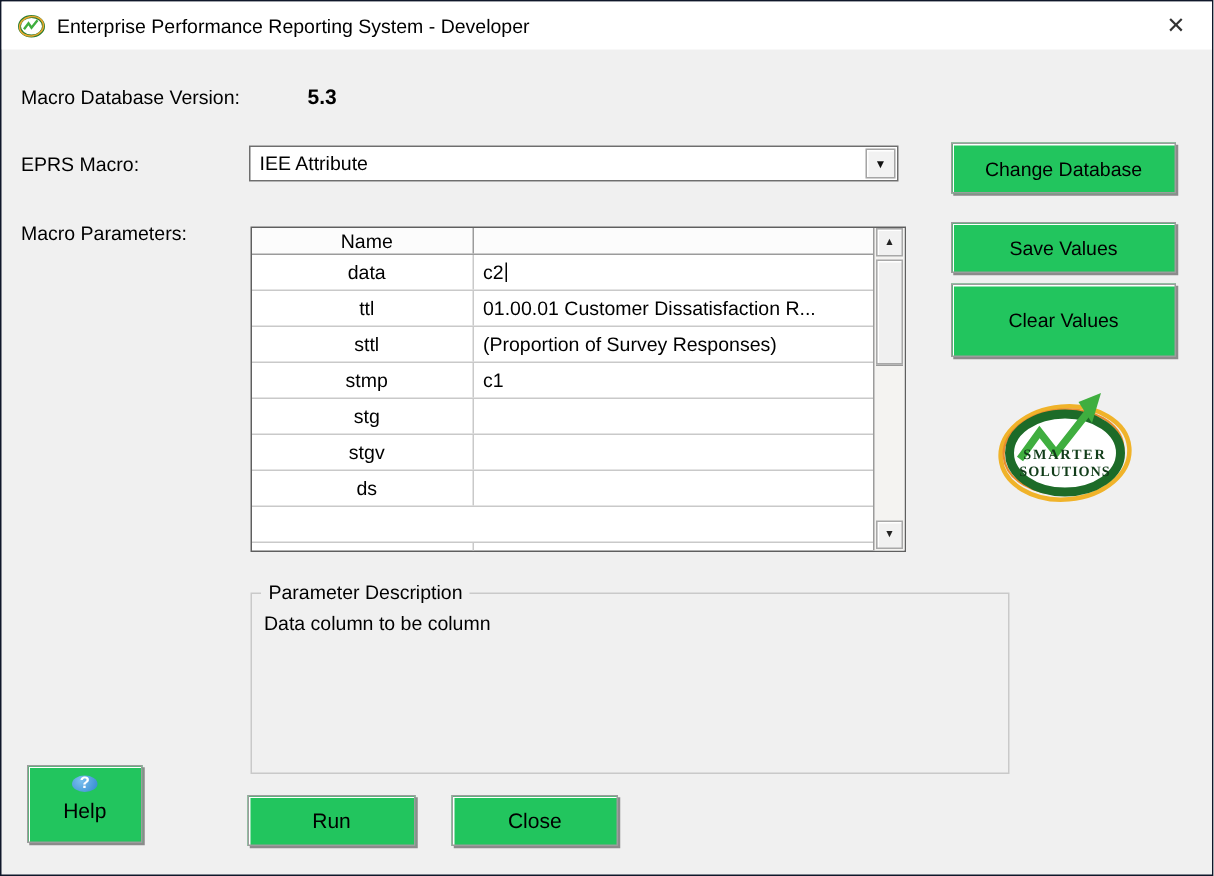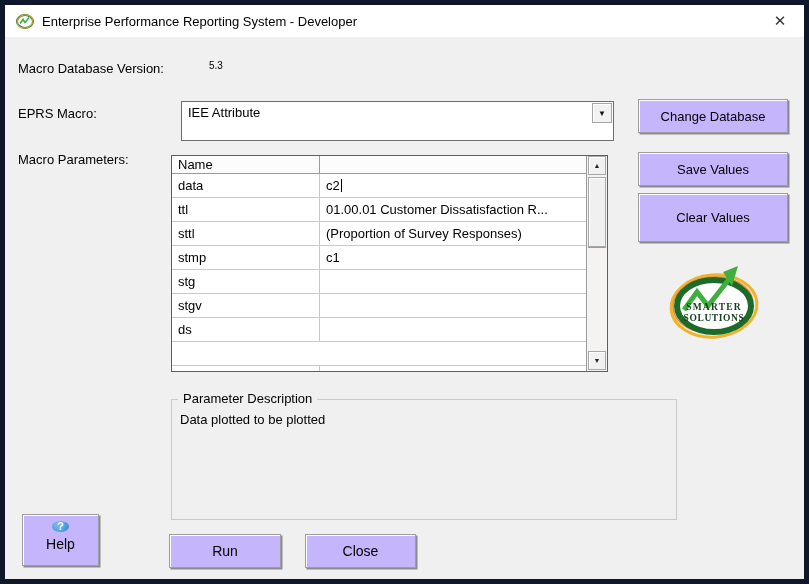--- a/index.html
+++ b/index.html
@@ -1,48 +1,48 @@
 <!DOCTYPE html>
 <html><head>
 <meta charset="utf-8">
 <style>
   * { box-sizing: border-box; }
   html,body { margin:0; padding:0; background:#c8c8c8; }
   body { font-family:"Liberation Sans", sans-serif; font-size:13px; color:#000; }
 
   .window {
     position:relative; width:809px; height:584px;
-    background:#f0f0f0; border:5px solid #0f172a; overflow:hidden;
+    background:#f0f0f0; border:1px solid #0f172a; overflow:hidden;
   }
 
   
   .titlebar {
     position:absolute; top:0; left:0; width:100%; height:32px;
     background:#ffffff; display:flex; align-items:center;
   }
   .title-icon { margin-left:11px; width:18px; height:18px; flex:0 0 auto; }
   .title-text { margin-left:8px; font-size:13px; white-space:nowrap; }
   .close-btn {
     position:absolute; top:3px; right:8px; width:32px; height:26px;
     display:flex; align-items:center; justify-content:center;
     font-size:15px; color:#333; cursor:default; background:transparent;
     font-weight:300;
   }
 
   
   .lbl { position:absolute; font-size:13px; }
   .lbl-dbver   { left:13px; top:56px; }
-  .val-dbver   { left:204px; top:55px; font-weight:normal; font-size:10px; }
+  .val-dbver   { left:204px; top:55px; font-weight:bold; font-size:14px; }
   .lbl-macro   { left:13px; top:101px; }
   .lbl-params  { left:13px; top:147px; }
 
   
   .btn3d {
     position:absolute;
-    background:#c4b5fd;
+    background:#22c55e;
     border:1px solid #9d9d9d;
     box-shadow: inset 1px 1px 0 #ffffff, 1.5px 1.5px 0 #8b8b8b;
     display:flex; align-items:center; justify-content:center;
     font-size:13px; cursor:default; padding:16px;
     font-family:"Liberation Sans", sans-serif;
   }
   .btn-change { left:633px; top:94px;  width:150px; height:33px; }
   .btn-save   { left:633px; top:147px; width:150px; height:32px; }
   .btn-clear  { left:633px; top:188px; width:150px; height:49px; }
   .btn-run    { left:164px; top:529px; width:112px; height:30px; font-size:14px; }
@@ -52,21 +52,21 @@
   .help-circle {
     width:17px; height:17px; border-radius:50%;
     background: radial-gradient(circle at 35% 30%, #7cc0ef, #2f86cf);
     color:#fff; font-size:11px; font-weight:bold;
     display:flex; align-items:center; justify-content:center; line-height:1;
   }
   .help-text { margin-top:4px; font-size:14px; }
 
   
   .combo {
-    position:absolute; left:176px; top:96px; width:433px; height:40px;
+    position:absolute; left:165px; top:96px; width:433px; height:24px;
     background:#fff; border:1px solid #6e6e6e;
   }
   .combo-value { position:absolute; left:6px; top:3px; font-size:13px; white-space:nowrap; }
   .combo-btn {
     position:absolute; right:1px; top:1px; width:20px; height:20px;
     background:#f2f2f2; border:1px solid #a5a5a5;
     box-shadow: inset 1px 1px 0 #fff;
     display:flex; align-items:center; justify-content:center;
     font-size:8px; color:#111;
   }
@@ -75,21 +75,21 @@
   .param-table {
     position:absolute; left:166px; top:150px; width:437px; height:217px;
     background:#fff; border:1px solid #5f5f5f;
   }
   .table-inner { position:absolute; left:0; top:0; right:21px; bottom:0; overflow:hidden; }
   .t-header {
     display:flex; height:18px; line-height:17px;
     background:#fcfcfc; border-bottom:1px solid #9b9b9b; font-size:13px;
   }
   .t-row { display:flex; height:24px; line-height:23px; border-bottom:1px solid #c9c9c9; font-size:13px; }
-  .c-name  { width:148px; padding-left:6px; border-right:1px solid #c9c9c9; overflow:hidden; white-space:nowrap; }
+  .c-name  { width:148px; padding-left:6px; border-right:1px solid #c9c9c9; overflow:hidden; white-space:nowrap;text-align:center; }
   .t-header .c-name { border-right:1px solid #9b9b9b; }
   .c-value { flex:1; padding-left:6px; overflow:hidden; white-space:nowrap; }
   .caret { display:inline-block; width:1px; height:13px; background:#000; vertical-align:-2px; margin-left:1px; }
 
   
   .vscroll {
     position:absolute; top:0; right:0; width:21px; height:215px;
     background:#f4f3f1; border-left:1px solid #9b9b9b;
   }
   .scroll-btn {
@@ -211,21 +211,21 @@
     <ellipse cx="45" cy="49" rx="40" ry="28" fill="none" stroke="#e98d2e" stroke-width="1.5" transform="rotate(-5 45 49)"></ellipse>
     <ellipse cx="46" cy="50" rx="37" ry="26" fill="#ffffff" stroke="#1d6b28" stroke-width="6"></ellipse>
     <polyline points="16,54 29,36 40,50 62,22" fill="none" stroke="#3fae3f" stroke-width="5"></polyline>
     <polygon points="55,16 70,10 64,30" fill="#3fae3f"></polygon>
     <text x="46" y="54" text-anchor="middle" font-size="9.5" font-family="Liberation Serif, serif" font-weight="bold" fill="#123d1a" letter-spacing="1.2">SMARTER</text>
     <text x="46" y="65" text-anchor="middle" font-size="9.5" font-family="Liberation Serif, serif" font-weight="bold" fill="#123d1a" letter-spacing="0.6">SOLUTIONS</text>
   </svg>
 
   <div class="groupbox">
     <span class="group-title">Parameter Description</span>
-    <span class="group-text">Data plotted to be plotted</span>
+    <span class="group-text">Data column to be column</span>
   </div>
 
   <button class="btn3d btn-help">
     <span class="help-circle">
         <span>?</span>
       </span>
     <span class="help-text">Help</span>
   </button>
   <button class="btn3d btn-run">Run</button>
   <button class="btn3d btn-close2">Close</button>

